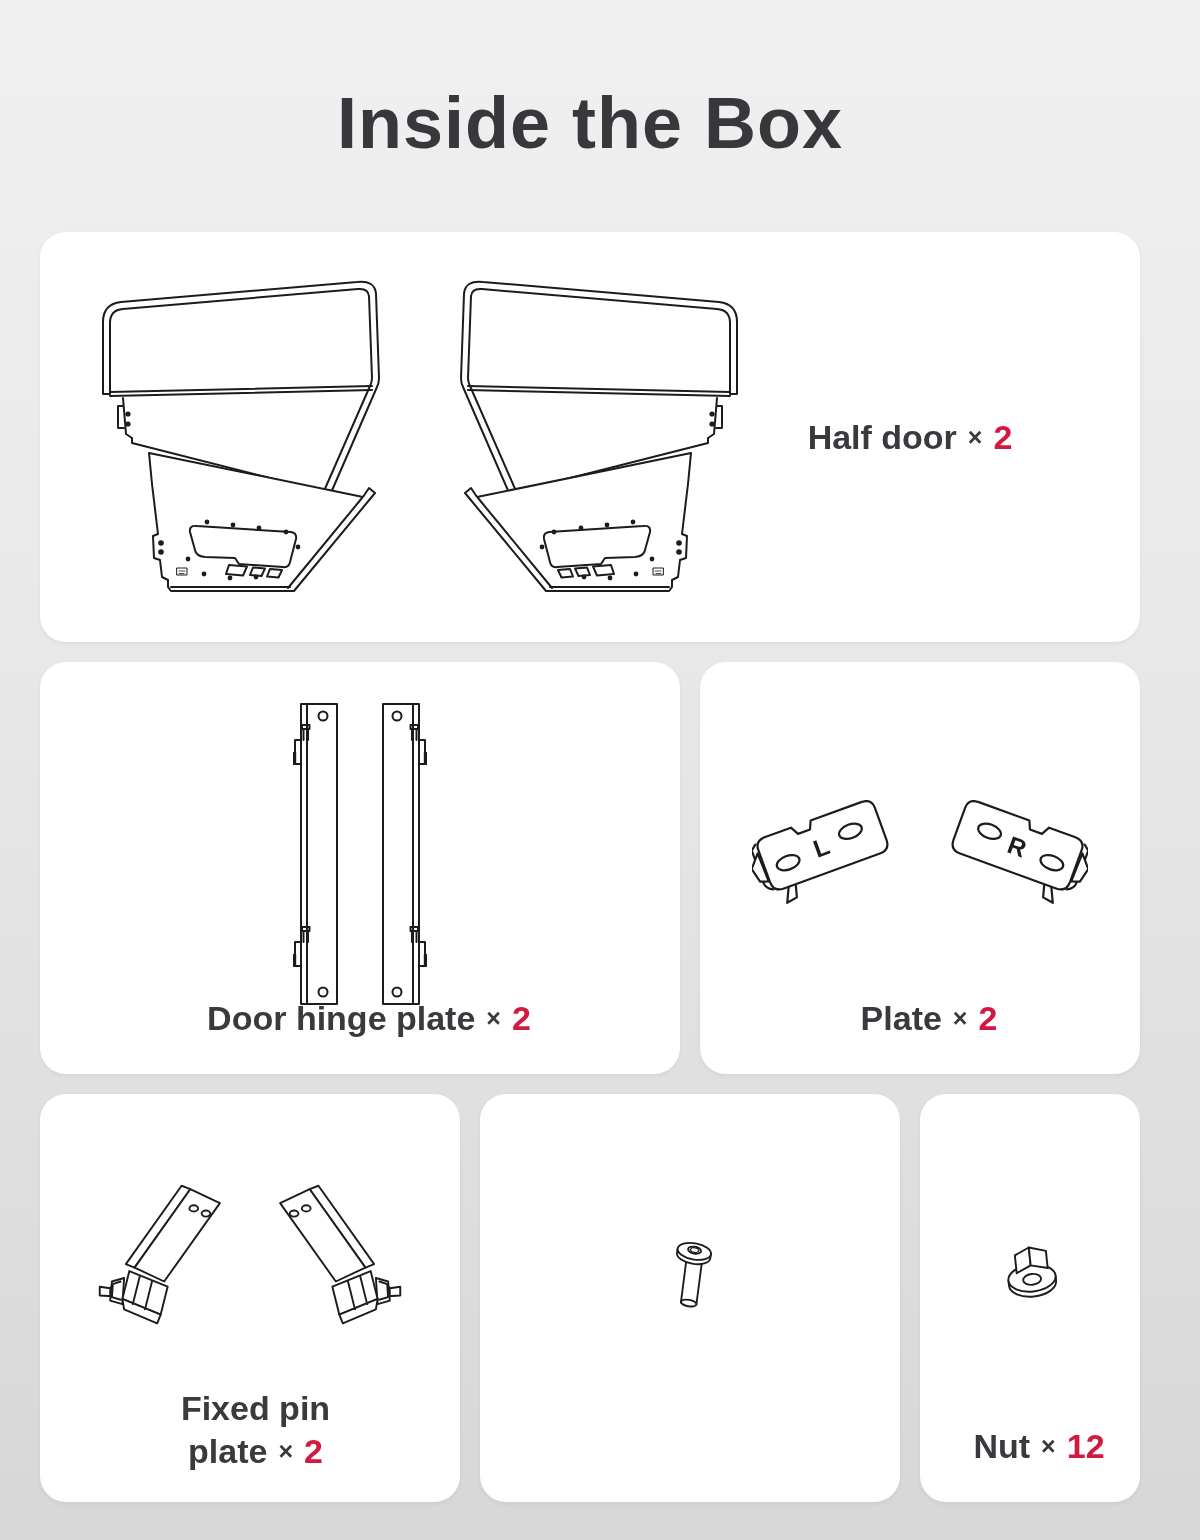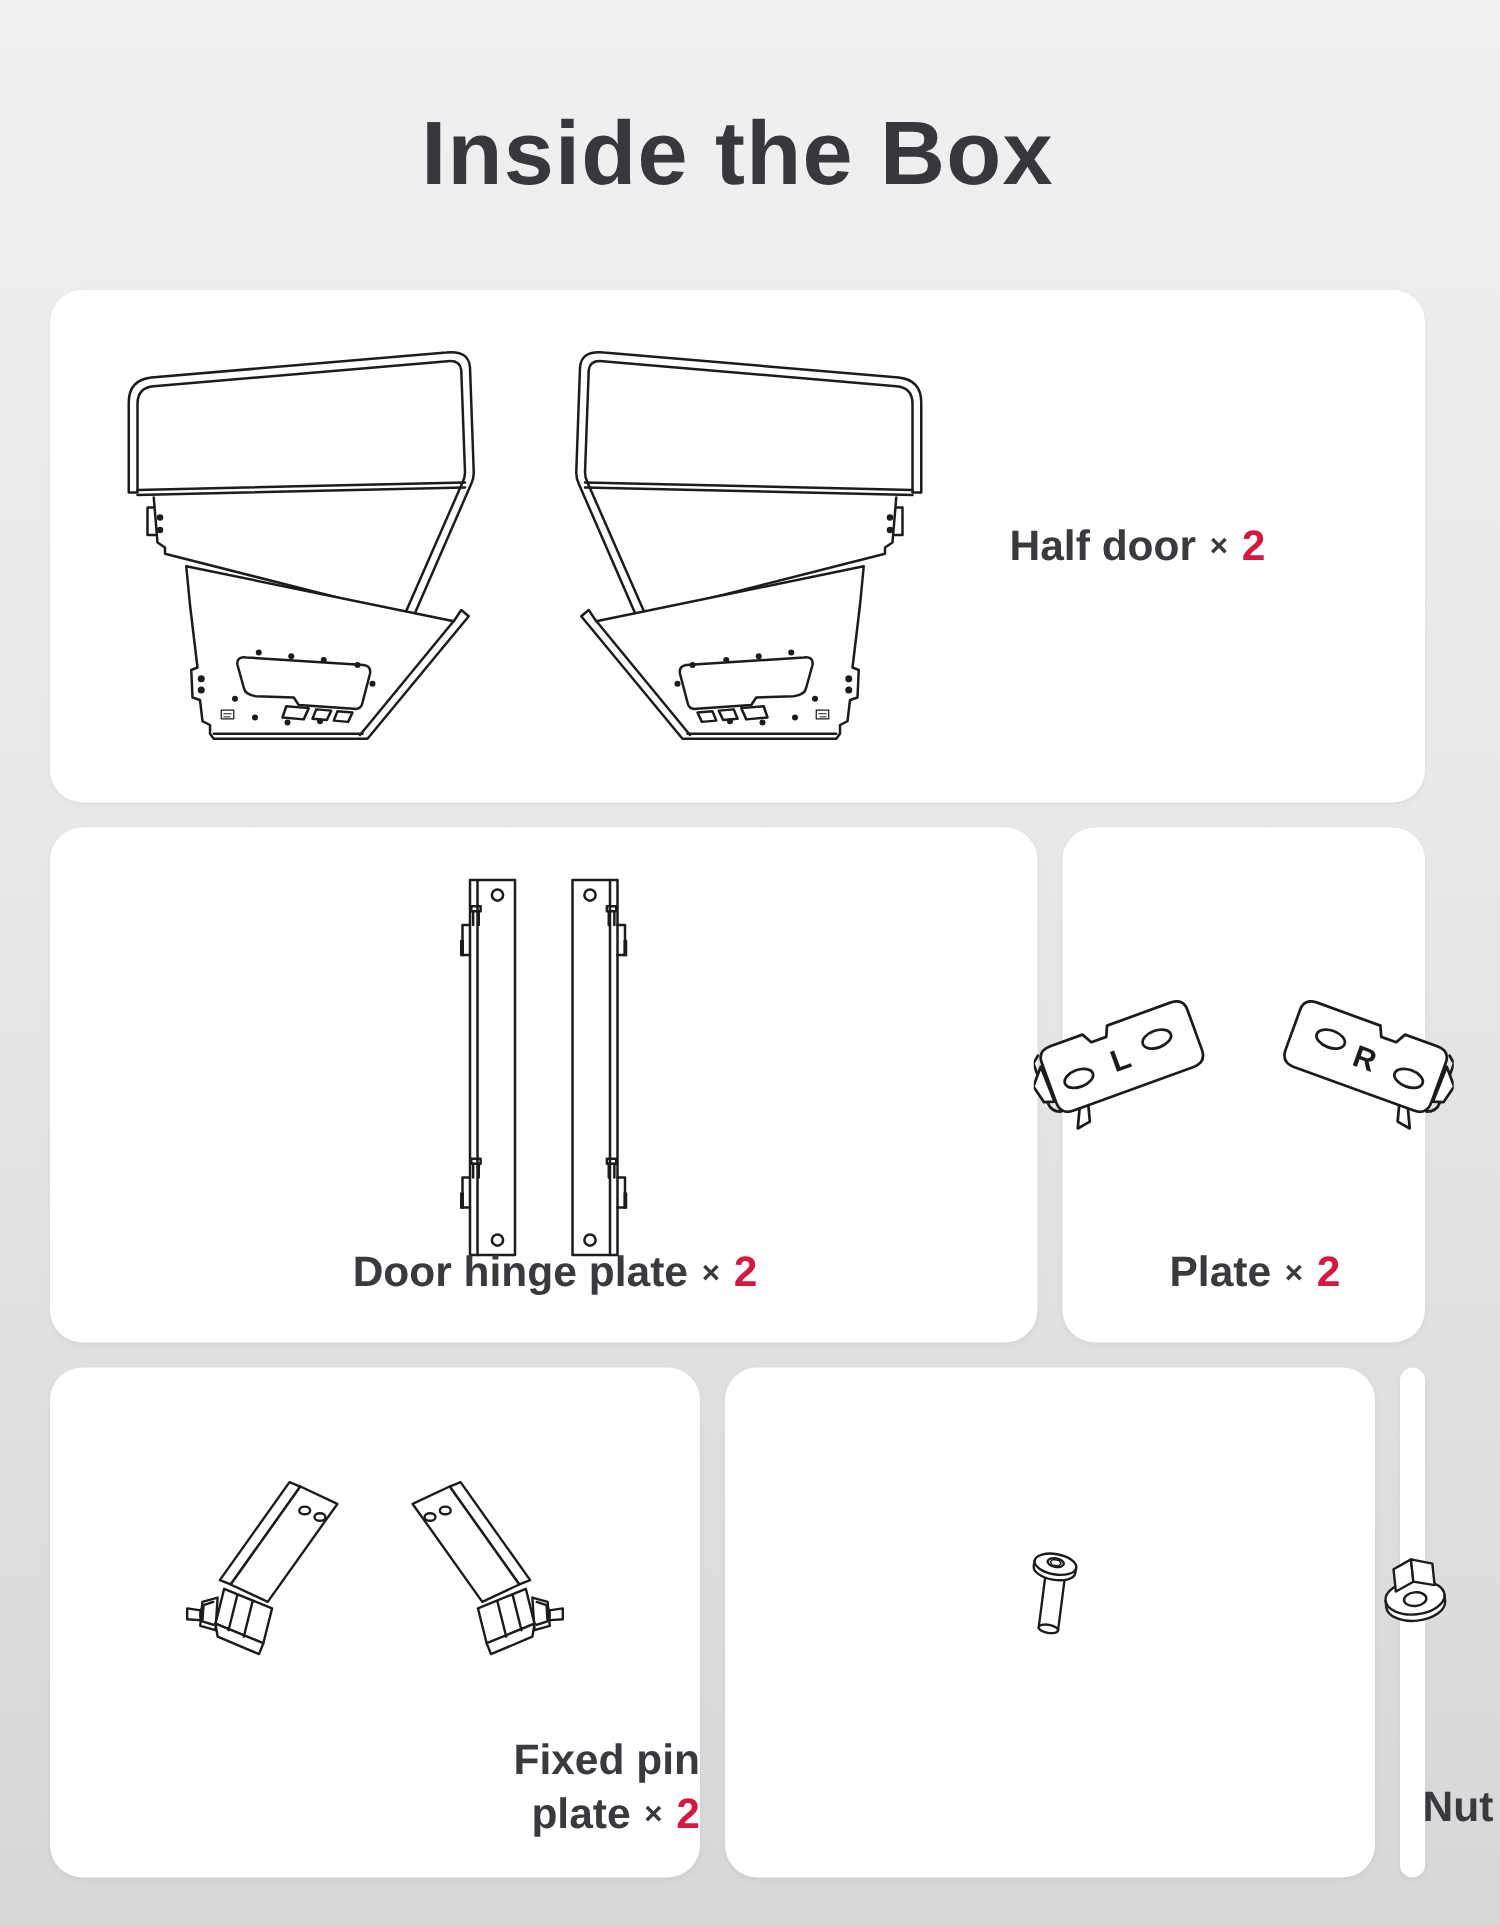--- a/index.html
+++ b/index.html
@@ -15,21 +15,21 @@
     margin: 0; padding-top: 86px;
     text-align: center;
     font-size: 72px; line-height: 74px; font-weight: 800;
     letter-spacing: 1px;
     color: #38373B;
   }
 
   .grid {
     margin-top: 72px;
     display: grid;
-    grid-template-columns: repeat(4, 1fr);
+    grid-template-columns: repeat(5, 1fr);
     gap: 20px;
   }
   .card {
     background: #FFFFFF;
     border-radius: 26px;
     position: relative;
     box-shadow: 0 2px 5px rgba(0,0,0,0.05);
   }
   .card-full  { grid-column: span 6; height: 410px; }
   .card-half  { grid-column: span 3; height: 412px; }
@@ -37,21 +37,21 @@
 
   
   .part-label { font-size: 34px; font-weight: 800; color: #3A393D; white-space: nowrap; }
   .part-label .x   { font-size: 25px; margin: 0 11px; position: relative; top: -3px; }
   .part-label .qty { color: #D2193F; }
   .side-label {
     position: absolute; right: 30px; top: 0; height: 100%; width: 400px;
     display: flex; align-items: center; justify-content: center;
   }
   .bottom-label { position: absolute; left: 18px; right: 0; bottom: 36px; text-align: center; }
-  .bottom-label-2line { position: absolute; left: 0; right: 0; bottom: 26px; text-align: right; margin-left: 11px; }
+  .bottom-label-2line { position: absolute; left: 0; right: 0; bottom: 26px; text-align: center; margin-left: 11px; }
   .bottom-label-2line .line { display: block; line-height: 43px; }
 
   
   .halfdoor-art { position: absolute; left: 55px; top: 44px; width: 650px; height: 330px; }
   .art-abs { position: absolute; }
   .uf-left  { left: 0;   top: 0; }
   .uf-right { left: 350px; top: 0; }
   .lp-left  { left: 46px;  top: 172px; }
   .lp-right { left: 364px; top: 172px; }
   .mirror { transform: scaleX(-1); }

